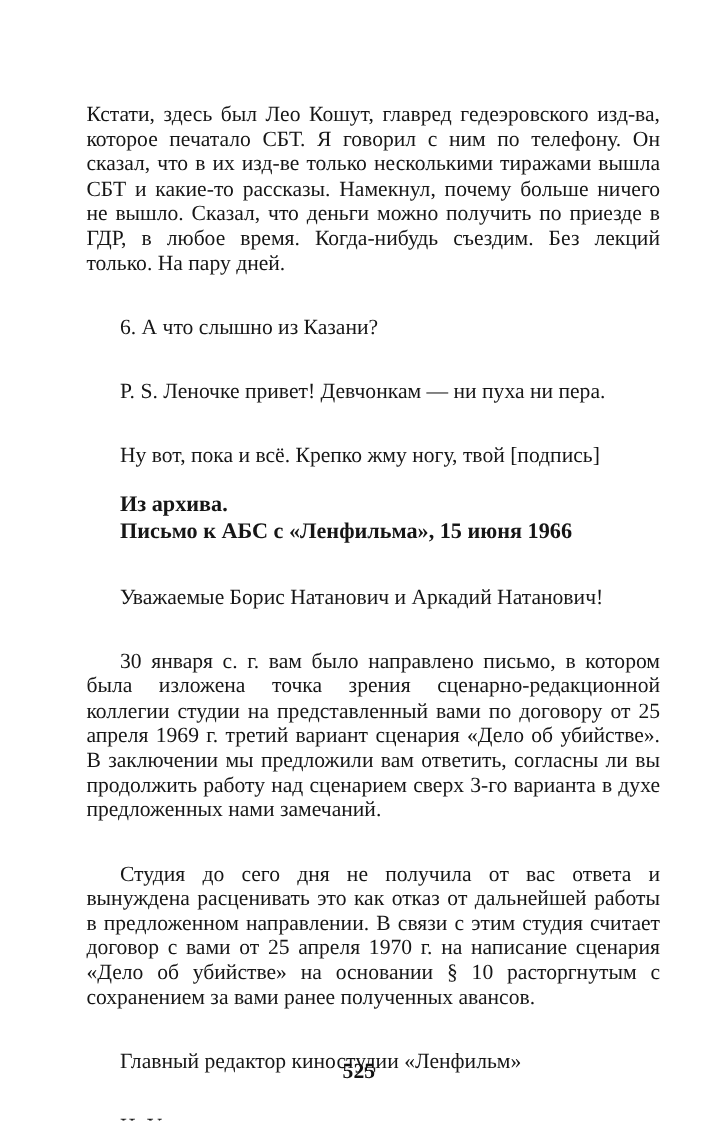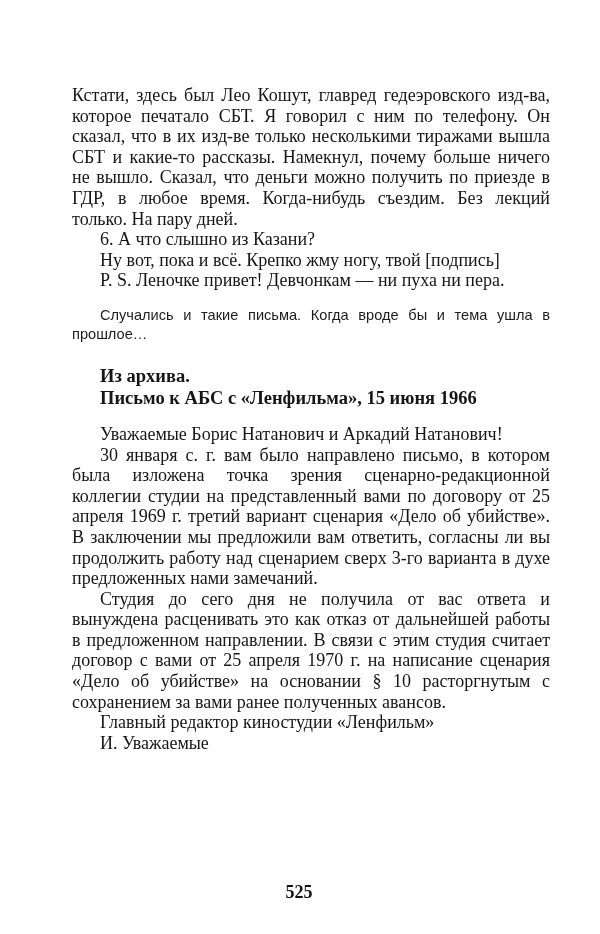--- a/index.html
+++ b/index.html
@@ -26,20 +26,21 @@
     text-align: justify;
     -webkit-hyphens: auto;
     hyphens: auto;
   }
   .text-column p {
     margin: 0;
     padding: 0;
   }
   p.indent {
     text-indent: 28px;
+    margin-top: 33px;
   }
   .commentary {
     font-family: "Liberation Sans", "DejaVu Sans", sans-serif;
     font-size: 14.6px;
     line-height: 19.5px;
     margin-top: 15px !important;
     text-indent: 28px;
     color: #1d1d1d;
   }
   .archive-heading {
@@ -66,24 +67,23 @@
   }
 </style>
 </head>
 <body>
 
 <div class="book-page">
   <div class="text-column">
 
     <p>Кстати, здесь был Лео Кошут, главред гедеэровского изд-ва, которое печатало СБТ. Я говорил с ним по телефону. Он сказал, что в их изд-ве только несколькими тиражами вышла СБТ и какие-то рассказы. Намекнул, почему больше ничего не вышло. Сказал, что деньги можно получить по приезде в ГДР, в любое время. Когда-нибудь съездим. Без лекций только. На пару дней.</p>
     <p class="indent">6. А что слышно из Казани?</p>
+    <p class="indent">P. S. Леночке привет! Девчонкам — ни пуха ни пера.</p>
     <p class="indent">Ну вот, пока и всё. Крепко жму ногу, твой [подпись]</p>
-    <p class="indent">P. S. Леночке привет! Девчонкам — ни пуха ни пера.</p>
 
-    <p class="commentary">Случались и такие письма. Когда вроде бы и тема ушла в прошлое…</p>
 
     <div class="archive-heading">
       <span>Из архива.</span>
       <span>Письмо к АБС с «Ленфильма», 15 июня 1966</span>
     </div>
 
     <p class="indent">Уважаемые Борис Натанович и Аркадий Натанович!</p>
     <p class="indent">30 января с. г. вам было направлено письмо, в котором была изложена точка зрения сценарно-редакционной коллегии студии на представленный вами по договору от 25 апреля 1969 г. третий вариант сценария «Дело об убийстве». В заключении мы предложили вам ответить, согласны ли вы продолжить работу над сценарием сверх 3-го варианта в духе предложенных нами замечаний.</p>
     <p class="indent">Студия до сего дня не получила от вас ответа и вынуждена расценивать это как отказ от дальнейшей работы в предложенном направлении. В связи с этим студия считает договор с вами от 25 апреля 1970 г. на написание сценария «Дело об убийстве» на основании § 10 расторгнутым с сохранением за вами ранее полученных авансов.</p>
     <p class="indent">Главный редактор киностудии «Ленфильм»</p>

